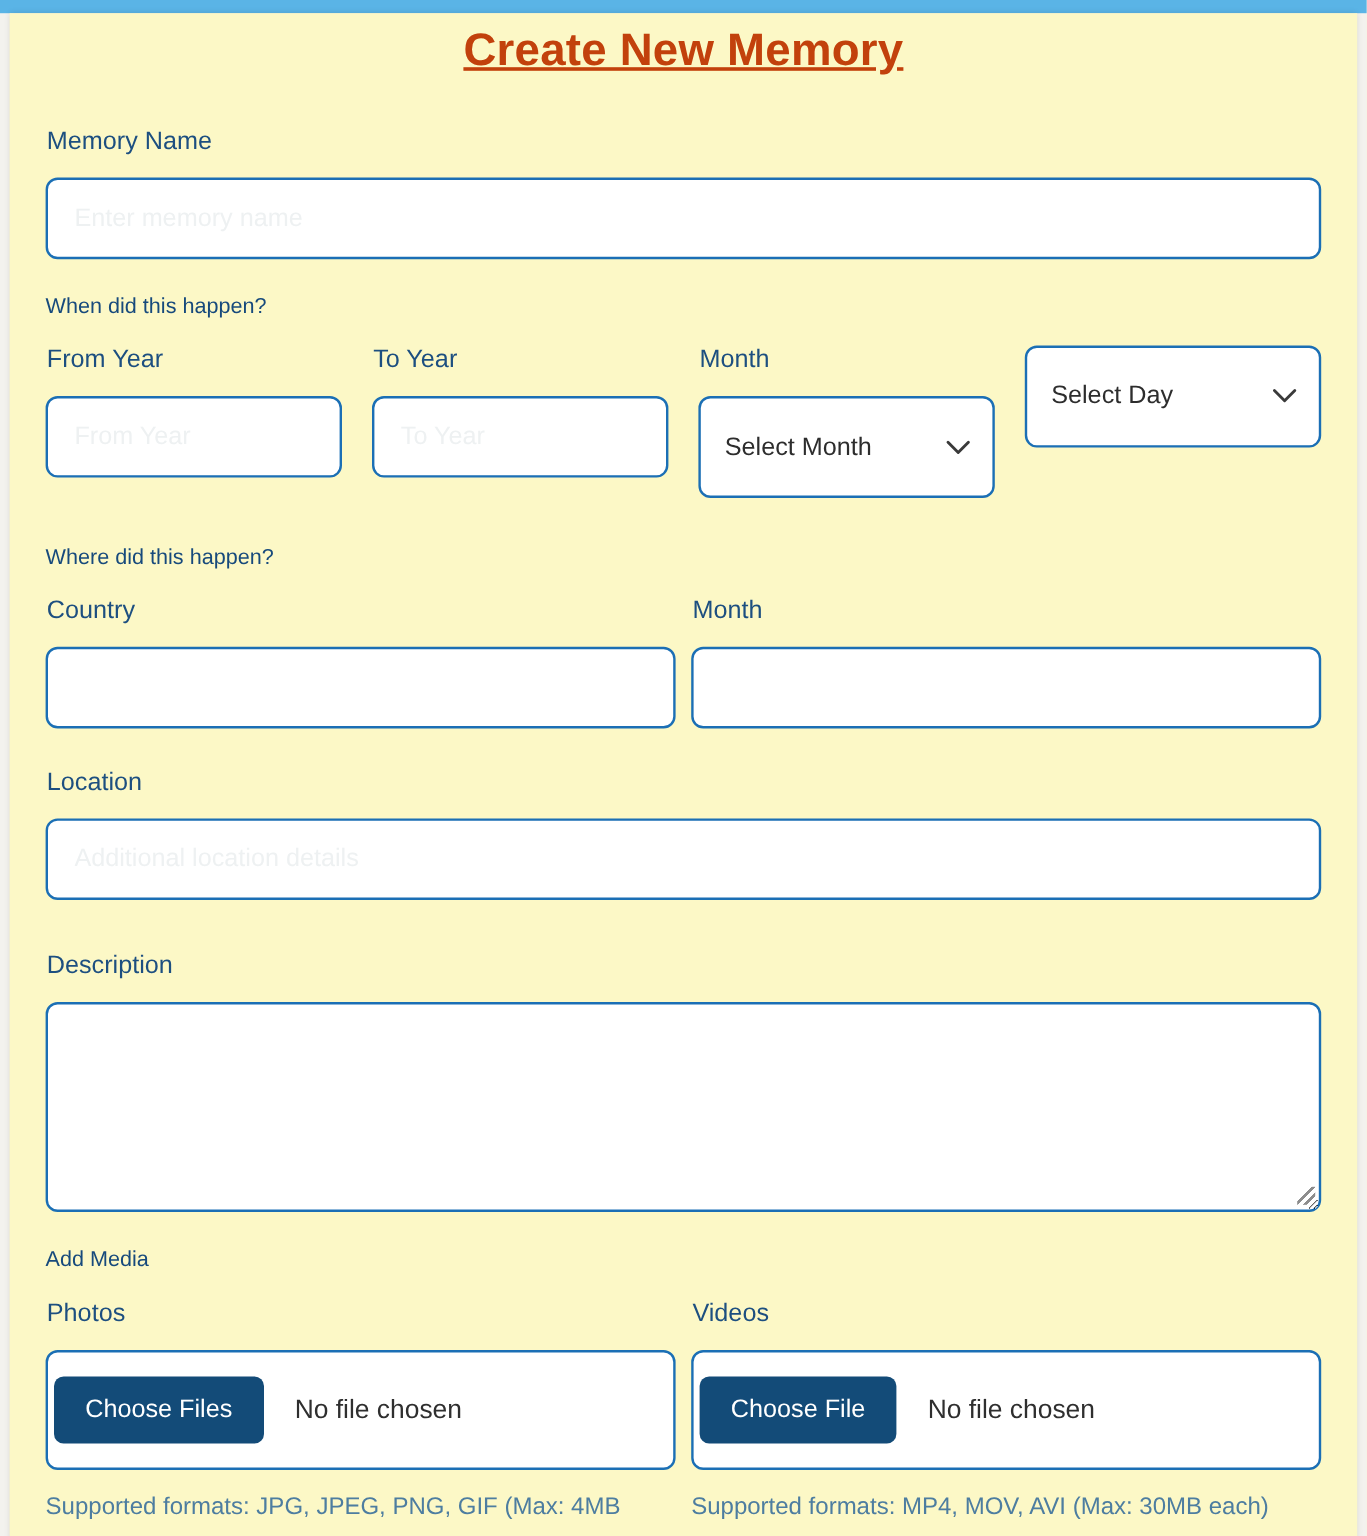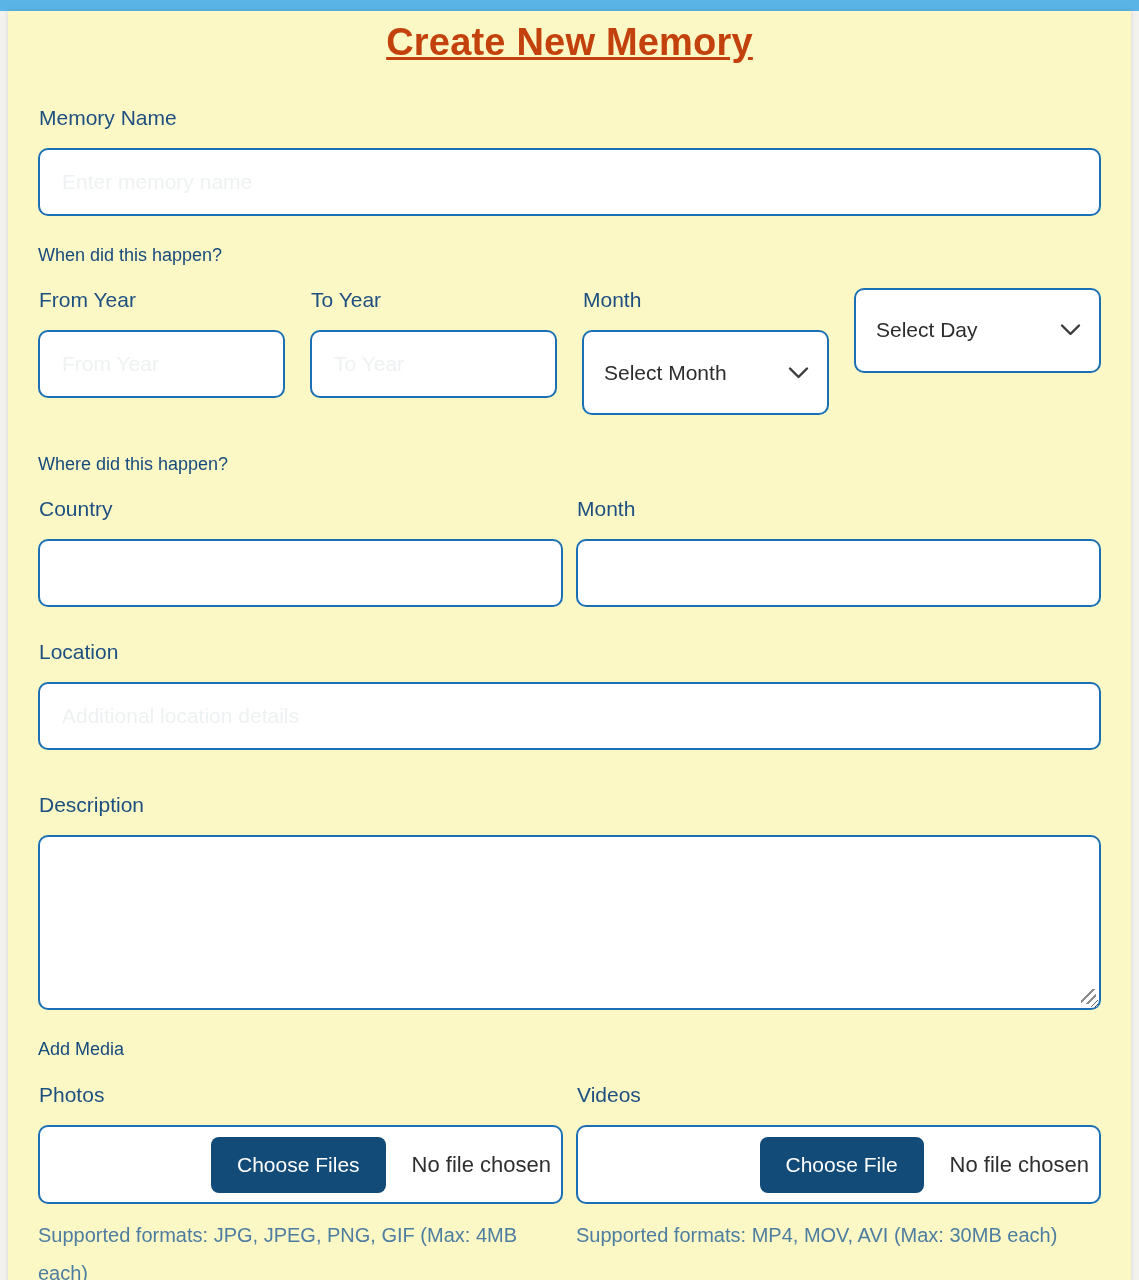--- a/index.html
+++ b/index.html
@@ -114,29 +114,28 @@
     width: 15px;
     height: 15px;
     pointer-events: none;
     background: linear-gradient(135deg,
       transparent 0 40%, #8d8d8d 40% 50%,
       transparent 50% 65%, #8d8d8d 65% 75%,
       transparent 75%);
   }
   .media-heading { margin-bottom: 23px; }
   .file-box {
-    height: 79px;
+    height: 100px;
     background: #ffffff;
     border: 2px solid #1b6fb5;
     border-radius: 10px;
     display: flex;
     align-items: center;
     padding: 0 10px 0 5px;
     overflow: hidden;
-    justify-content: flex-end;
   }
   .file-btn {
     flex: 0 0 auto;
     background: #134b78;
     color: #ffffff;
     border: none;
     border-radius: 8px;
     font-family: "Liberation Sans", sans-serif;
     font-size: 21px;
     padding: 16px 26px;

